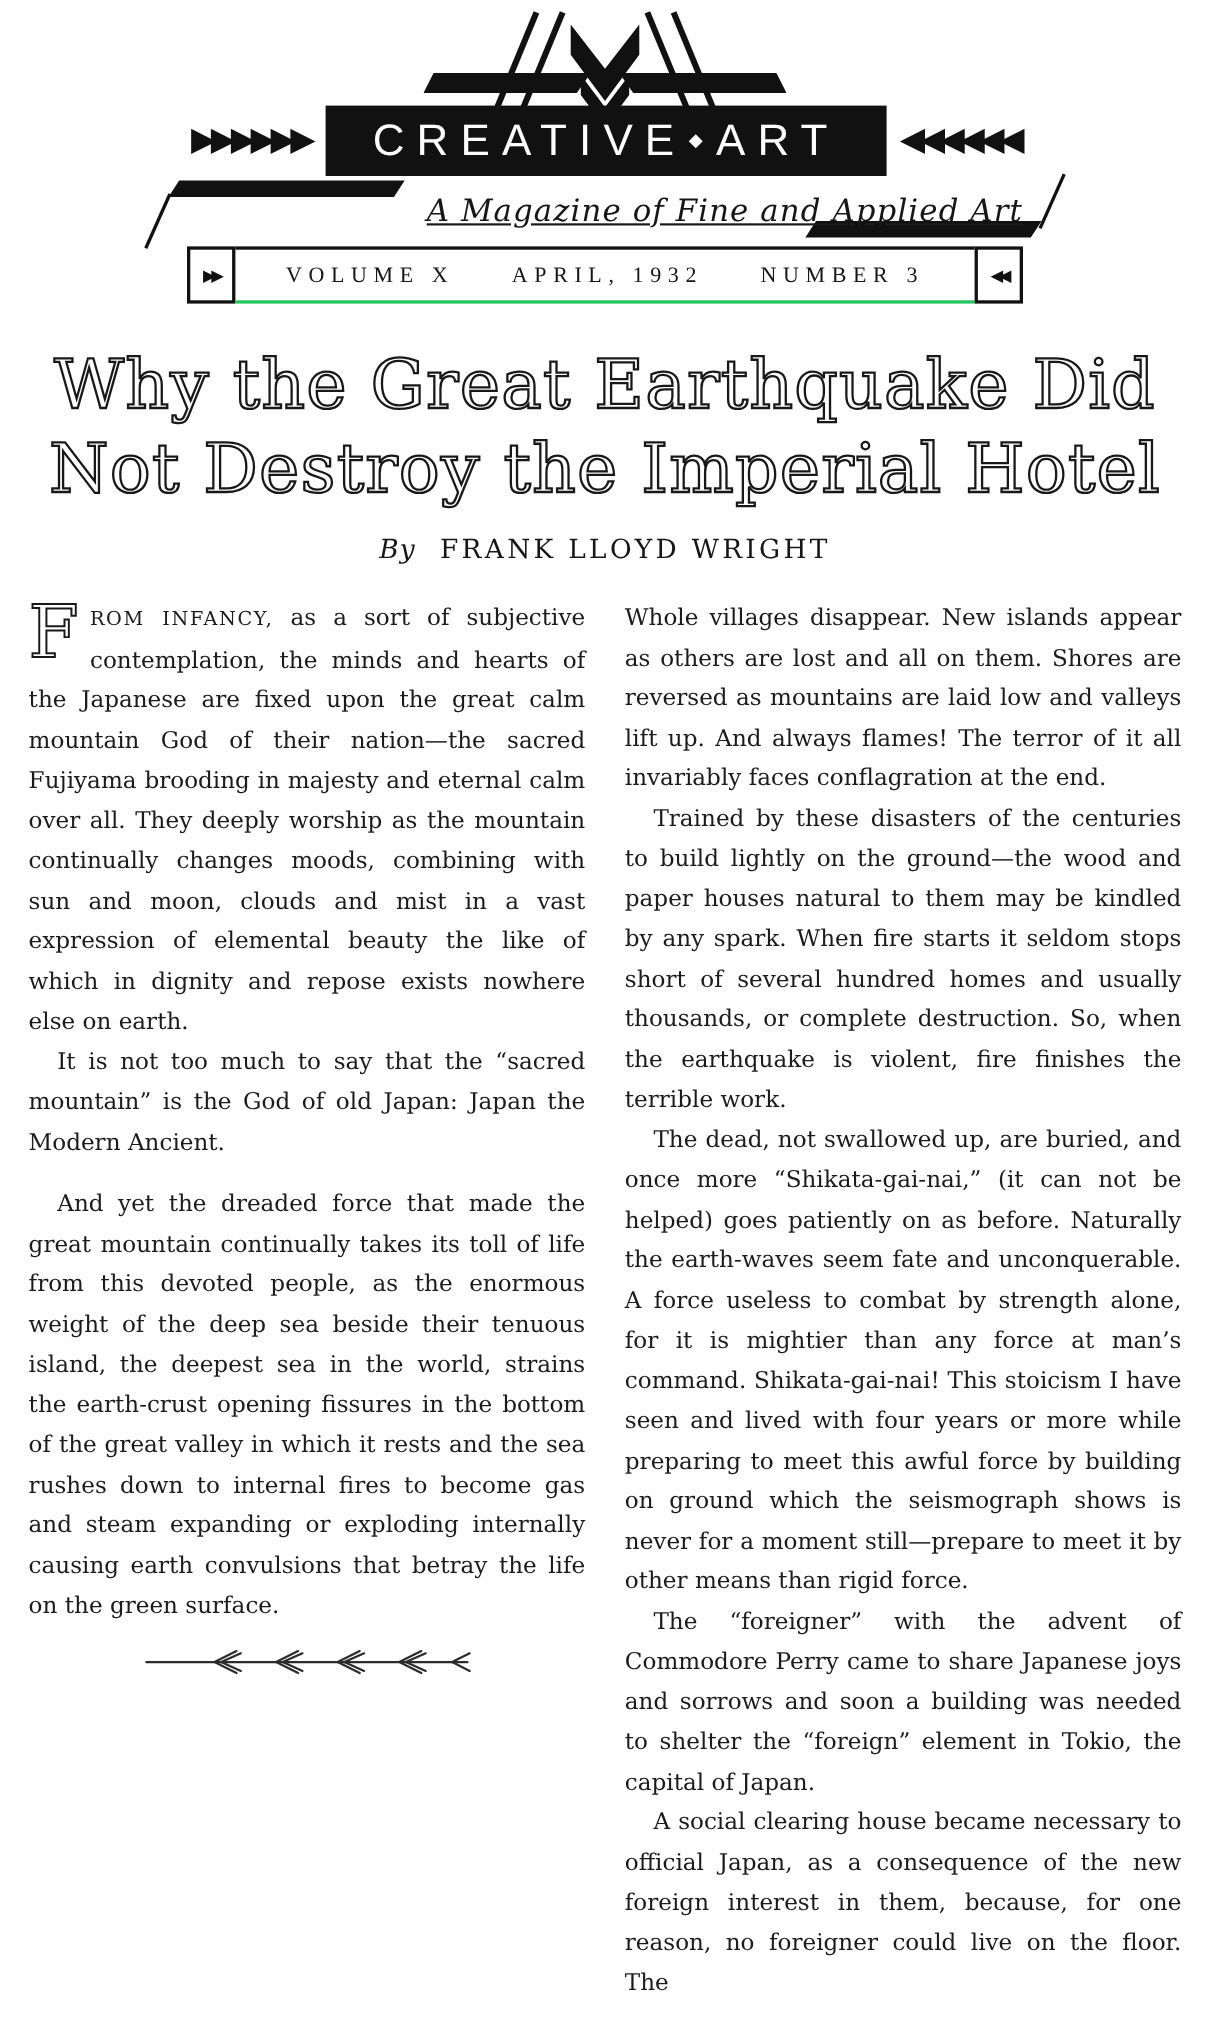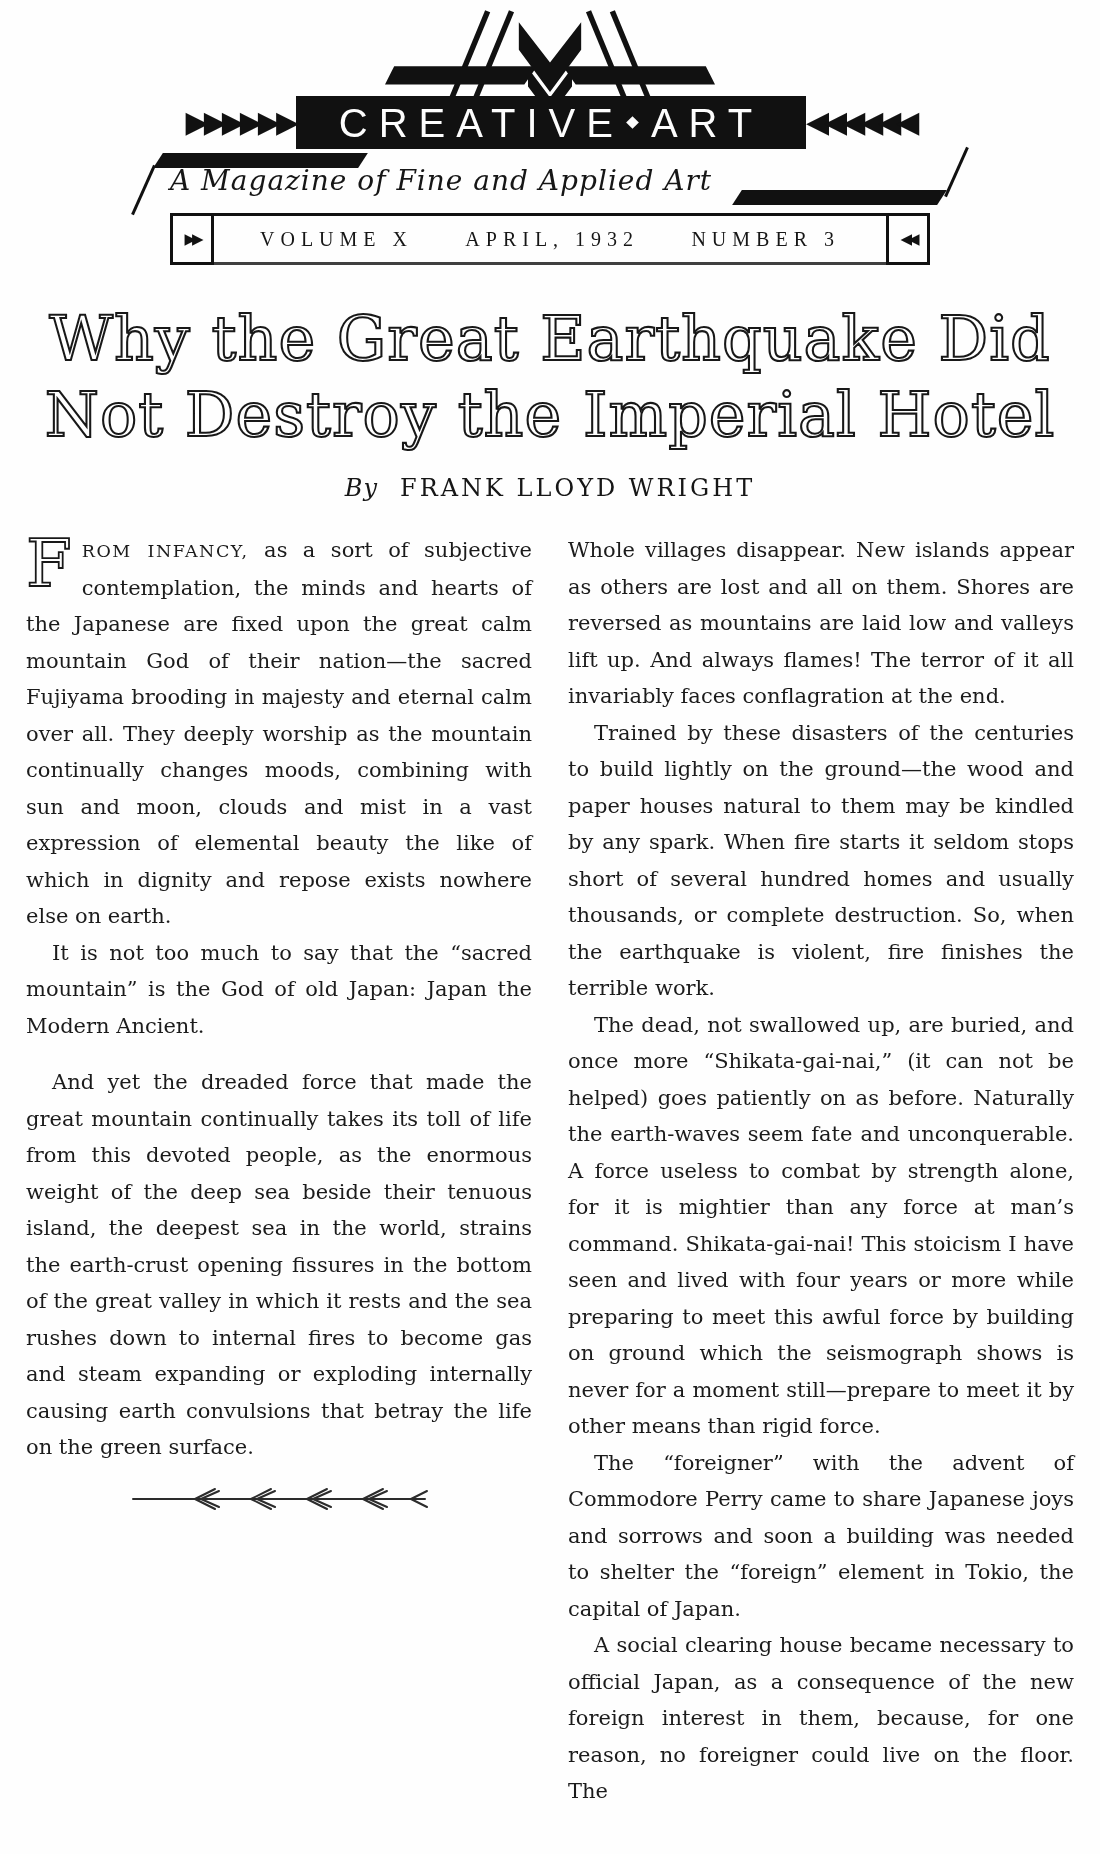--- a/index.html
+++ b/index.html
@@ -9,46 +9,46 @@
     font-family:"DejaVu Serif",serif;
   }
   
   .masthead{width:760px;margin:0 auto;padding-top:8px;text-align:center;}
   .logo-wrap{display:flex;justify-content:center;margin-bottom:-34px;}
   .banner-row{display:flex;align-items:center;justify-content:center;position:relative;z-index:2;}
   .frieze{font-family:"DejaVu Sans",sans-serif;font-size:30px;letter-spacing:-5px;color:#111;
     white-space:nowrap;line-height:1;transform:translateY(-1px);}
   .frieze.right{margin-left:-2px;}
   .banner{
-    background:#111;height:53px;min-width:470px;display:flex;align-items:center;justify-content:center;
-    padding:0 20px;margin:0 2px;
+    background:#111;height:64px;min-width:470px;display:flex;align-items:center;justify-content:center;
+    padding:0 20px;margin:0 14px;
   }
   .banner-text{
     font-family:"Liberation Sans",sans-serif;color:#fdfdfd;font-size:40px;font-weight:400;
     letter-spacing:11px;line-height:1;display:flex;align-items:center;
   }
   .diamond{width:9px;height:9px;background:#fdfdfd;transform:rotate(45deg);display:inline-block;
     margin:0 14px 0 4px;}
-  .ribbon{position:relative;height:58px;display:flex;align-items:center;justify-content:flex-start;margin-top:2px;}
+  .ribbon{position:relative;height:58px;display:flex;align-items:center;justify-content:flex-end;margin-top:2px;text-decoration:underline;}
   .ribbon-bar-left,.ribbon-bar-right{position:absolute;height:15px;width:205px;background:#111;
     transform:skewX(-33deg);}
   .ribbon-bar-left{left:-12px;top:2px;}
   .ribbon-bar-right{right:-12px;bottom:4px;}
   .ribbon-tail-left,.ribbon-tail-right{position:absolute;width:3px;height:54px;background:#111;
     transform:rotate(24deg);}
   .ribbon-tail-left{left:-28px;top:12px;}
   .ribbon-tail-right{right:-28px;top:-6px;}
   .tagline{font-style:italic;font-size:28px;letter-spacing:1px;color:#161616;z-index:2;background:transparent;}
   .volume-bar{
     display:flex;align-items:stretch;justify-content:center;margin-top:4px;
   }
   .vol-cap{width:38px;border:3px solid #111;display:flex;align-items:center;justify-content:center;
     font-family:"DejaVu Sans",sans-serif;font-size:15px;letter-spacing:-4px;color:#111;}
   .vol-box{
-    flex:1;max-width:590px;border-top:3px solid #111;border-bottom:3px solid #404040;
+    flex:1;max-width:590px;border-top:3px solid #111;border-bottom:3px solid #22c55e;
     display:flex;align-items:center;justify-content:space-between;height:46px;padding:0 46px;
     font-family:"Liberation Serif",serif;font-size:20px;letter-spacing:6px;color:#161616;
   }
   
   .headline{margin-top:36px;text-align:center;line-height:1.22;}
   .outline{
     font-family:"DejaVu Serif",serif;font-size:62px;color:#fff;
     -webkit-text-stroke:2.1px #181818;letter-spacing:1px;
   }
   @supports not (-webkit-text-stroke:1px black){.outline{color:#181818;}}

